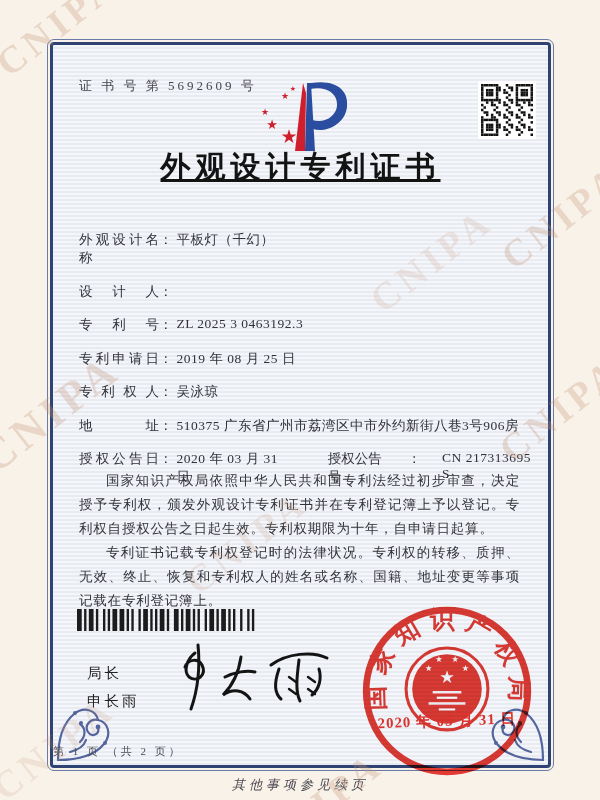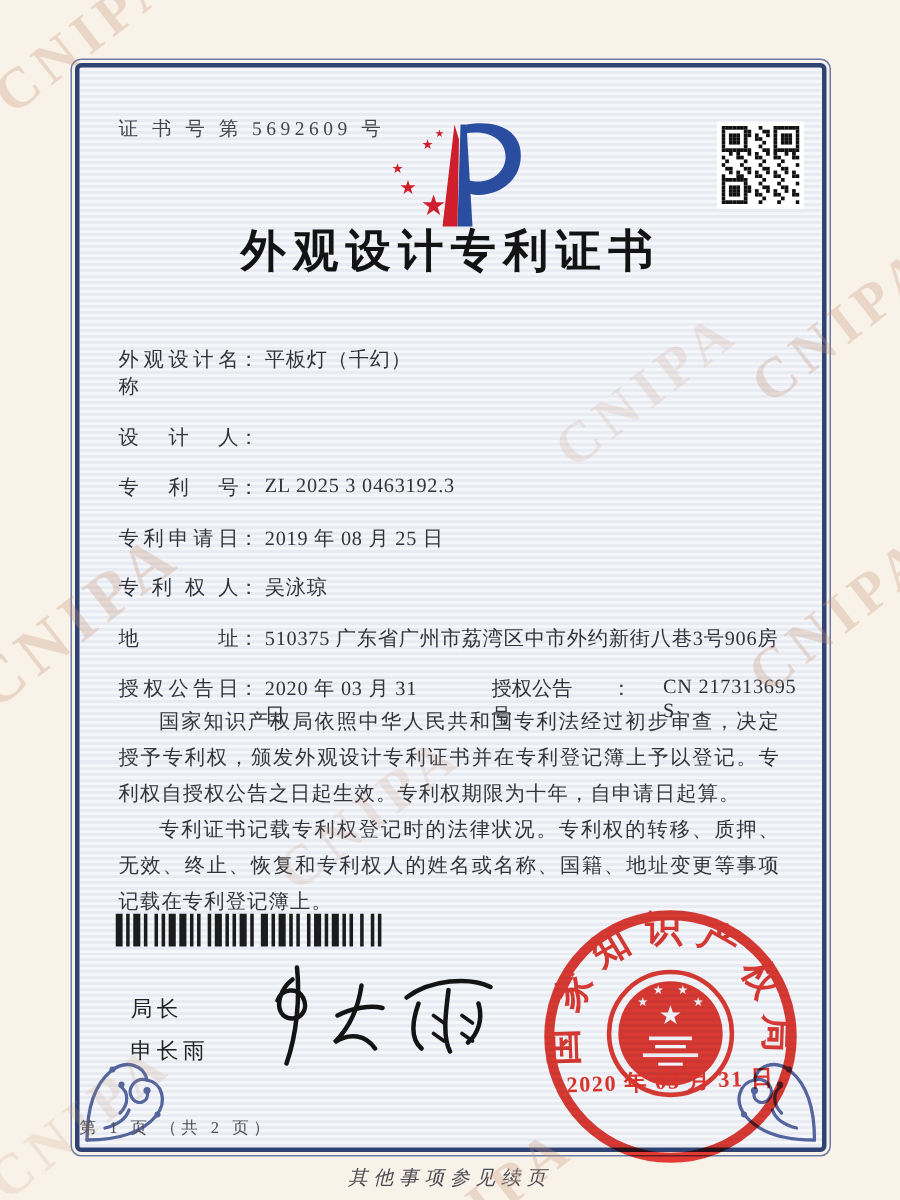--- a/index.html
+++ b/index.html
@@ -9,21 +9,21 @@
       color:rgba(196,148,124,.30);transform:rotate(-38deg);pointer-events:none;z-index:3;white-space:nowrap;}
   .wm.faint{color:rgba(196,148,124,.18);}
   
   .cert{position:absolute;left:50px;top:42px;width:495px;height:720px;
     background:repeating-linear-gradient(0deg,#e8ebf2 0 2px,#f5f6fa 2px 4px);
     border:3px solid #2e4274;outline:1px solid #6b7ba8;outline-offset:2px;border-radius:4px;z-index:1;}
   .certno{position:absolute;left:26px;top:32px;font-size:13px;letter-spacing:3px;color:#44444c;text-align:right;}
   .logo{position:absolute;left:196px;top:32px;width:110px;height:80px;}
   .qr{position:absolute;left:425px;top:36px;width:52px;height:52px;background:#fff;padding:3px;}
   .title{position:absolute;top:102px;width:100%;text-align:center;font-size:30px;font-weight:bold;
-         letter-spacing:5px;color:#131313;}
+         letter-spacing:5px;color:#131313;text-decoration:underline;}
   .fields{position:absolute;left:26px;right:12px;top:186px;font-size:13.5px;color:#32323a;}
   .frow{margin-bottom:15.5px;display:flex;}
   .flabel{display:inline-block;width:80px;text-align:justify;text-align-last:justify;flex:none;}
   .fcolon{flex:none;margin-right:4px;}
   .fvalue{letter-spacing:.5px;}
   .grant{display:flex;}
   .grant .pair2{margin-left:38px;display:flex;gap:17px;}
   .paras{position:absolute;left:26px;right:28px;top:424px;font-size:13.5px;line-height:24px;
          color:#33333a;text-align:justify;letter-spacing:.8px;}
   .paras p{margin:0;text-indent:2em;}

